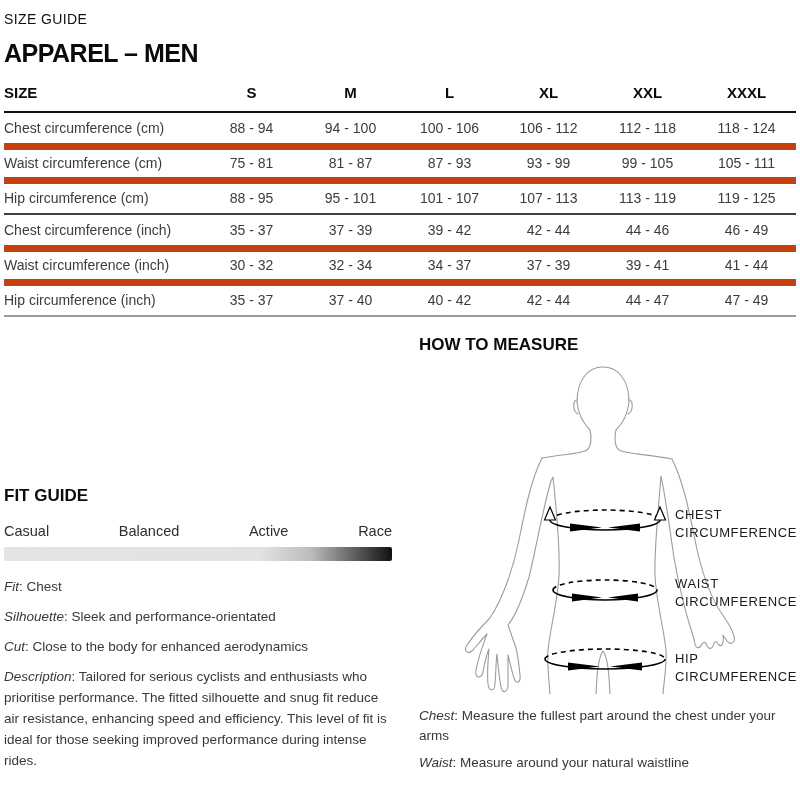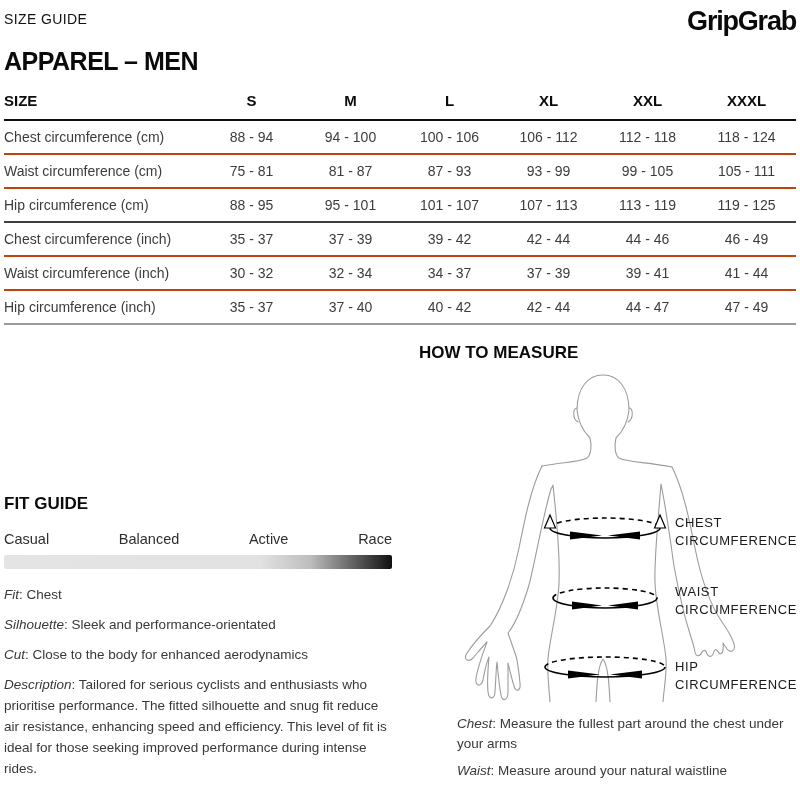--- a/index.html
+++ b/index.html
@@ -18,48 +18,47 @@
   
   table.size-table { width:100%; margin-top:18px; border-collapse:collapse; table-layout:fixed; }
   table.size-table th {
     font-size:15px; font-weight:800; color:#0c0c0c; padding:0 0 10px 0;
     text-align:center; vertical-align:bottom;
   }
   table.size-table th.first { text-align:left; }
   table.size-table thead tr { border-bottom:2.5px solid #101010; }
   table.size-table td { font-size:14px; color:#3c3c3c; height:34px; text-align:center; vertical-align:middle; }
   table.size-table td.row-label { text-align:left; }
-  table.size-table tbody tr { border-bottom:2px solid #c2410c; }
+  table.size-table tbody tr { border-bottom:7px solid #c2410c; }
   table.size-table tbody tr.section-end { border-bottom:2px solid #3f3f3f; }
   table.size-table tbody tr.table-end { border-bottom:2px solid #9a9a9a; }
   
   .columns { display:flex; margin-top:18px; align-items:flex-end; }
   .left-col { width:392px; flex:none; }
   .right-col { margin-left:23px; flex:1; }
   .section-heading { font-size:17px; font-weight:800; color:#0b0b0b; }
   .scale-labels { display:flex; justify-content:space-between; width:388px; margin-top:17px;
     font-size:14.5px; color:#2e2e2e; }
   .gradient-bar { width:388px; height:14px; margin-top:8px; border-radius:2px;
     background:linear-gradient(90deg,#e4e4e4 0%,#e2e2e2 66%,#bdbdbd 79%,#5a5a5a 91%,#101010 100%); }
   .fit-details { margin-top:15px; }
   .fit-details p, .instructions p { font-size:13.5px; line-height:21px; color:#383838; margin:0 0 9px 0; }
   .fit-details i, .instructions i { font-style:italic; }
   .figure-wrap { margin:7px 0 0 11px; }
-  .instructions { margin-top:8px;margin-left:38px; }
+  .instructions { margin-top:8px; }
   .instructions p { line-height:20px; margin-bottom:7px; }
   svg text { font-family:"Liberation Sans", sans-serif; font-size:13px; letter-spacing:.6px; fill:#1a1a1a; }
 </style>
 </head>
 <body>
 
 <div class="page">
 
   <div class="topbar">
     <div class="eyebrow">SIZE GUIDE</div>
-    <div class="brand">GripGrab</div>
   </div>
 
   <h1 class="title">APPAREL – MEN</h1>
 
   <table class="size-table">
     <colgroup>
       <col style="width:25%">
         <col style="width:12.5%">
         <col style="width:12.5%">
         <col style="width:12.5%">

